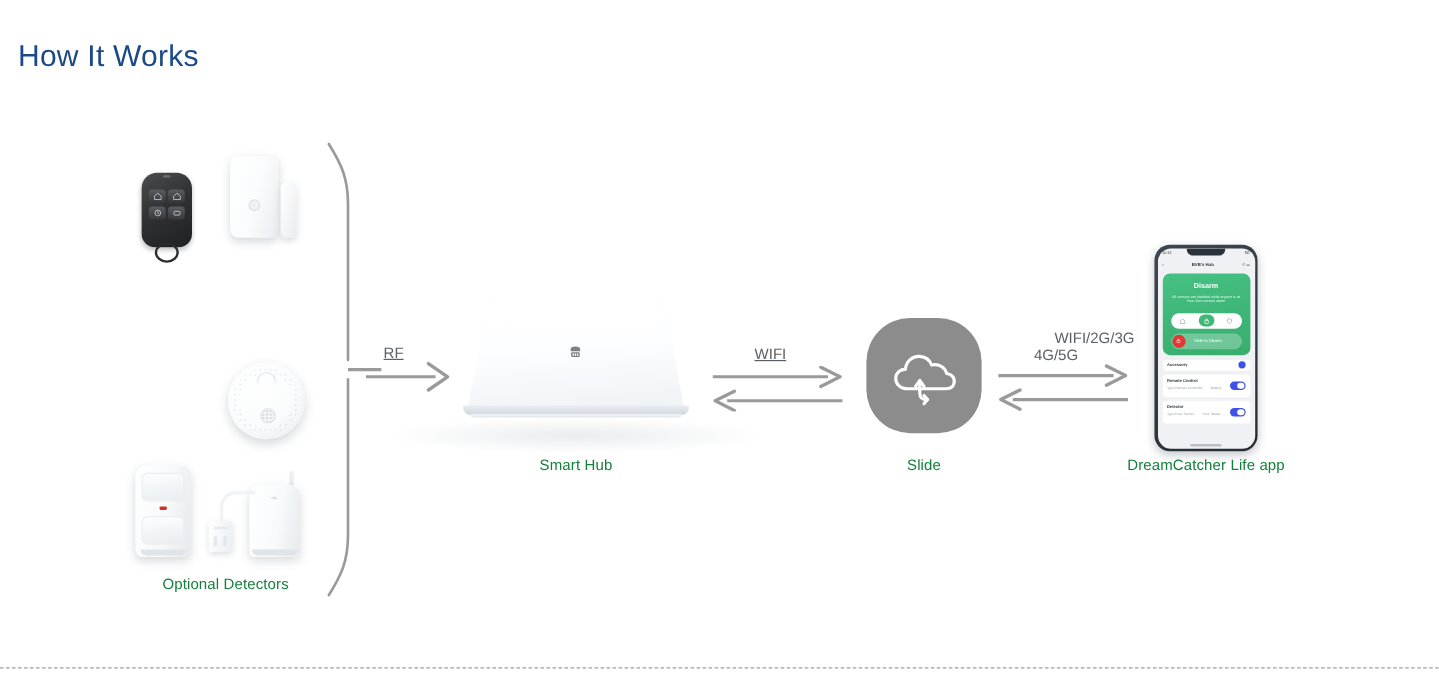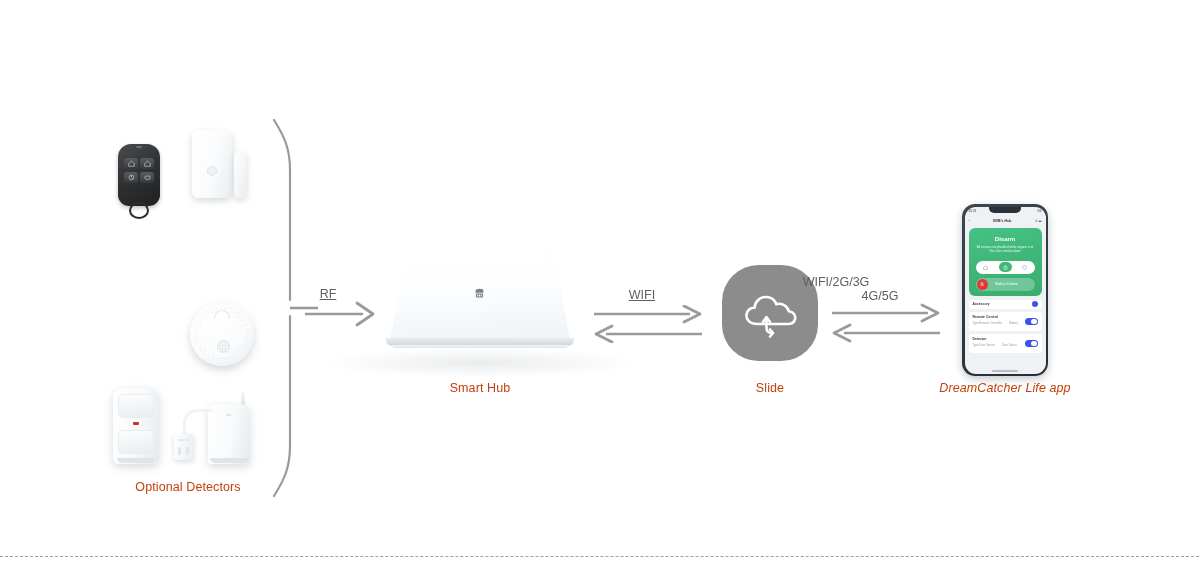--- a/index.html
+++ b/index.html
@@ -14,21 +14,21 @@
   
   .page-title {
     position: absolute; left: 15px; top: 33px;
     font-size: 25px; font-weight: 400; letter-spacing: .2px;
     color: #1b4a87;
   }
 
   
   .caption {
     position: absolute; text-align: center;
-    font-size: 12.5px; color: #c2410c; letter-spacing: .1px;
+    font-size: 12.5px; color: #15803d; letter-spacing: .1px;
     white-space: nowrap;
   }
 
   
   #detector-group { position:absolute; left:96px; top:130px; width:200px; height:340px; }
 
   .dev { position:absolute; }
 
   
   .fob { left: 22px; top: 14px; width: 42px; height: 76px; }
@@ -310,20 +310,21 @@
   #bottom-rule {
     position:absolute; left:0; top:556px; width:1199px; height:0;
     border-top: 1.4px dashed #9aa0a6;
   }
 </style>
 </head>
 <body>
 
 <div id="page">
 
+  <div class="page-title">How It Works</div>
 
   <div id="detector-group">
 
     <div class="dev fob">
       <div class="body">
         <div class="notch"></div>
         <div class="btn b1">
             <svg viewBox="0 0 10 10">
               <path d="M1 5 L5 1.5 L9 5 L9 9 L1 9 Z" fill="none" stroke="#c8ccd0" stroke-width="1"></path>
             </svg>
@@ -431,21 +432,21 @@
                  C40.5 16.8 46.5 19.5 47.8 25.2 C52.5 25.6 55 29.5 54 33.4
                  C53.2 36.6 50 38 46.8 38 Z" fill="none" stroke="#ffffff" stroke-width="2.6" stroke-linejoin="round"></path>
         <path d="M25.5 32 L25.5 42 C25.5 45 27.5 47 30.5 47 L32 47" fill="none" stroke="#ffffff" stroke-width="2.6" stroke-linecap="round"></path>
         <polyline points="22,36 25.5,31 29,36" fill="none" stroke="#ffffff" stroke-width="2.6" stroke-linecap="round" stroke-linejoin="round"></polyline>
         <path d="M32 47 L29 43.5 M32 47 L29 50.5" fill="none" stroke="#ffffff" stroke-width="2.6" stroke-linecap="round" stroke-linejoin="round"></path>
       </svg>
     </div>
   </div>
   <div class="caption" style="left:700px; top:381px; width:140px;">Slide</div>
 
-  <div class="arrow-label" style="left:788px; top:275px; width:96px;">WIFI/2G/3G</div>
+  <div class="arrow-label" style="left:864px; top:275px; width:96px;">WIFI/2G/3G</div>
   <div class="arrow-label" style="left:832px; top:289px; width:96px;">4G/5G</div>
   <svg class="arrow-svg" style="left:830px; top:303px;" width="112" height="40" viewBox="0 0 112 40">
     <line x1="2" y1="10" x2="98" y2="10" stroke="#9a9a9a" stroke-width="2.6"></line>
     <polyline points="92,2 108,10 92,18" fill="none" stroke="#9a9a9a" stroke-width="2.8" stroke-linecap="round" stroke-linejoin="round"></polyline>
     <line x1="110" y1="30" x2="14" y2="30" stroke="#9a9a9a" stroke-width="2.6"></line>
     <polyline points="20,22 4,30 20,38" fill="none" stroke="#9a9a9a" stroke-width="2.8" stroke-linecap="round" stroke-linejoin="round"></polyline>
   </svg>
 
   <div id="phone-wrap">
     <div class="phone-frame">
@@ -517,17 +518,17 @@
             <span>Type:Door Sensor</span>
             <span>Door Status</span>
           </div>
           <div class="tg"></div>
         </div>
 
         <div class="ph-home"></div>
       </div>
     </div>
   </div>
-  <div class="caption" style="left:920px; top:381px; width:170px;font-style:italic;">DreamCatcher Life app</div>
+  <div class="caption" style="left:920px; top:381px; width:170px;">DreamCatcher Life app</div>
 
   <div id="bottom-rule"></div>
 
 </div>
 
 </body></html>

